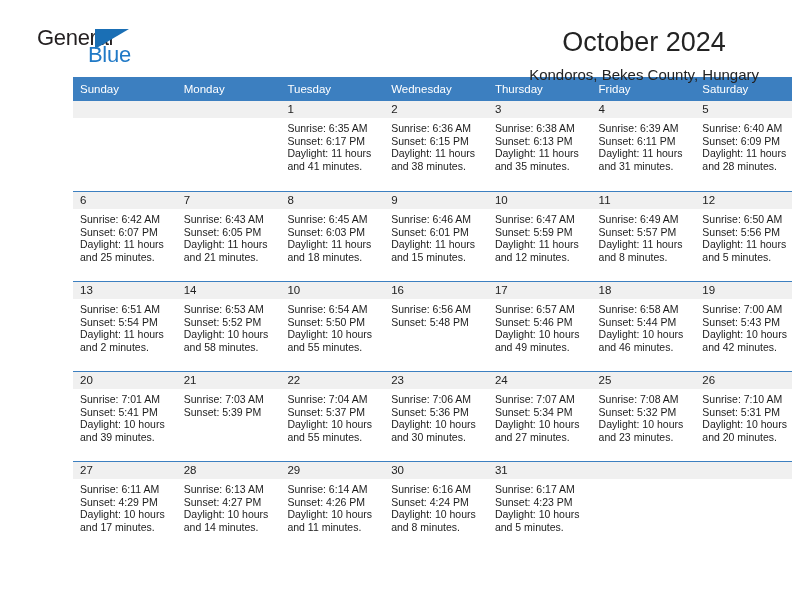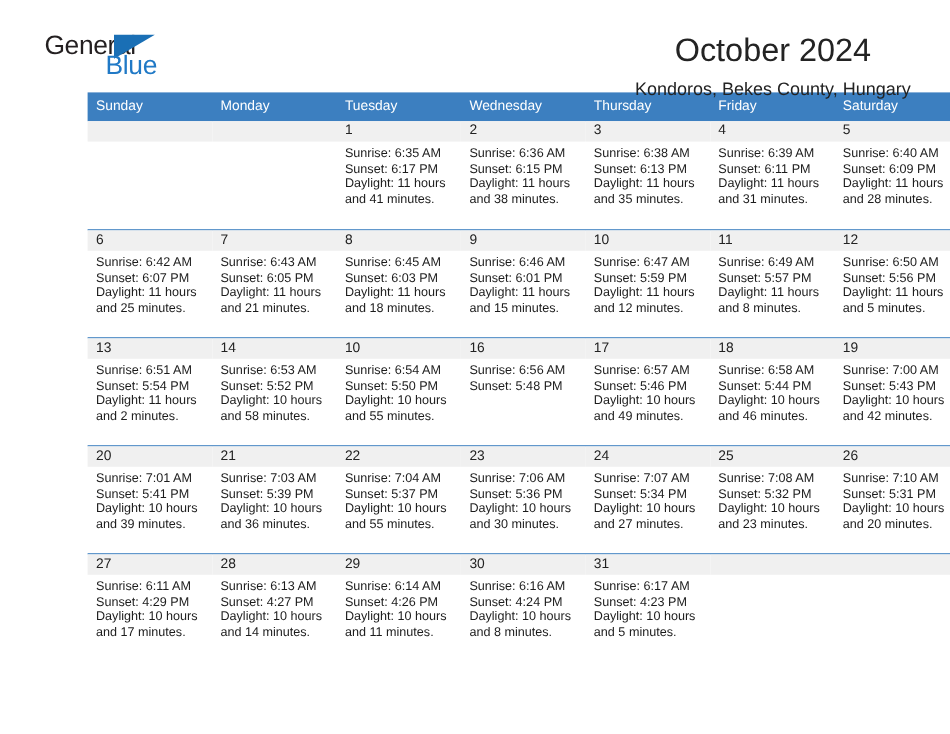--- a/index.html
+++ b/index.html
@@ -342,21 +342,20 @@
               <div>Sunrise: 7:01 AM</div>
               <div>Sunset: 5:41 PM</div>
               <div class="wrap">Daylight: 10 hours and 39 minutes.</div>
             </div>
           </div>
           <div class="cell">
             <div class="daynum-band">21</div>
             <div class="cell-body">
               <div>Sunrise: 7:03 AM</div>
               <div>Sunset: 5:39 PM</div>
-              <div class="wrap">Daylight: 10 hours and 36 minutes.</div>
             </div>
           </div>
           <div class="cell">
             <div class="daynum-band">22</div>
             <div class="cell-body">
               <div>Sunrise: 7:04 AM</div>
               <div>Sunset: 5:37 PM</div>
               <div class="wrap">Daylight: 10 hours and 55 minutes.</div>
             </div>
           </div>

